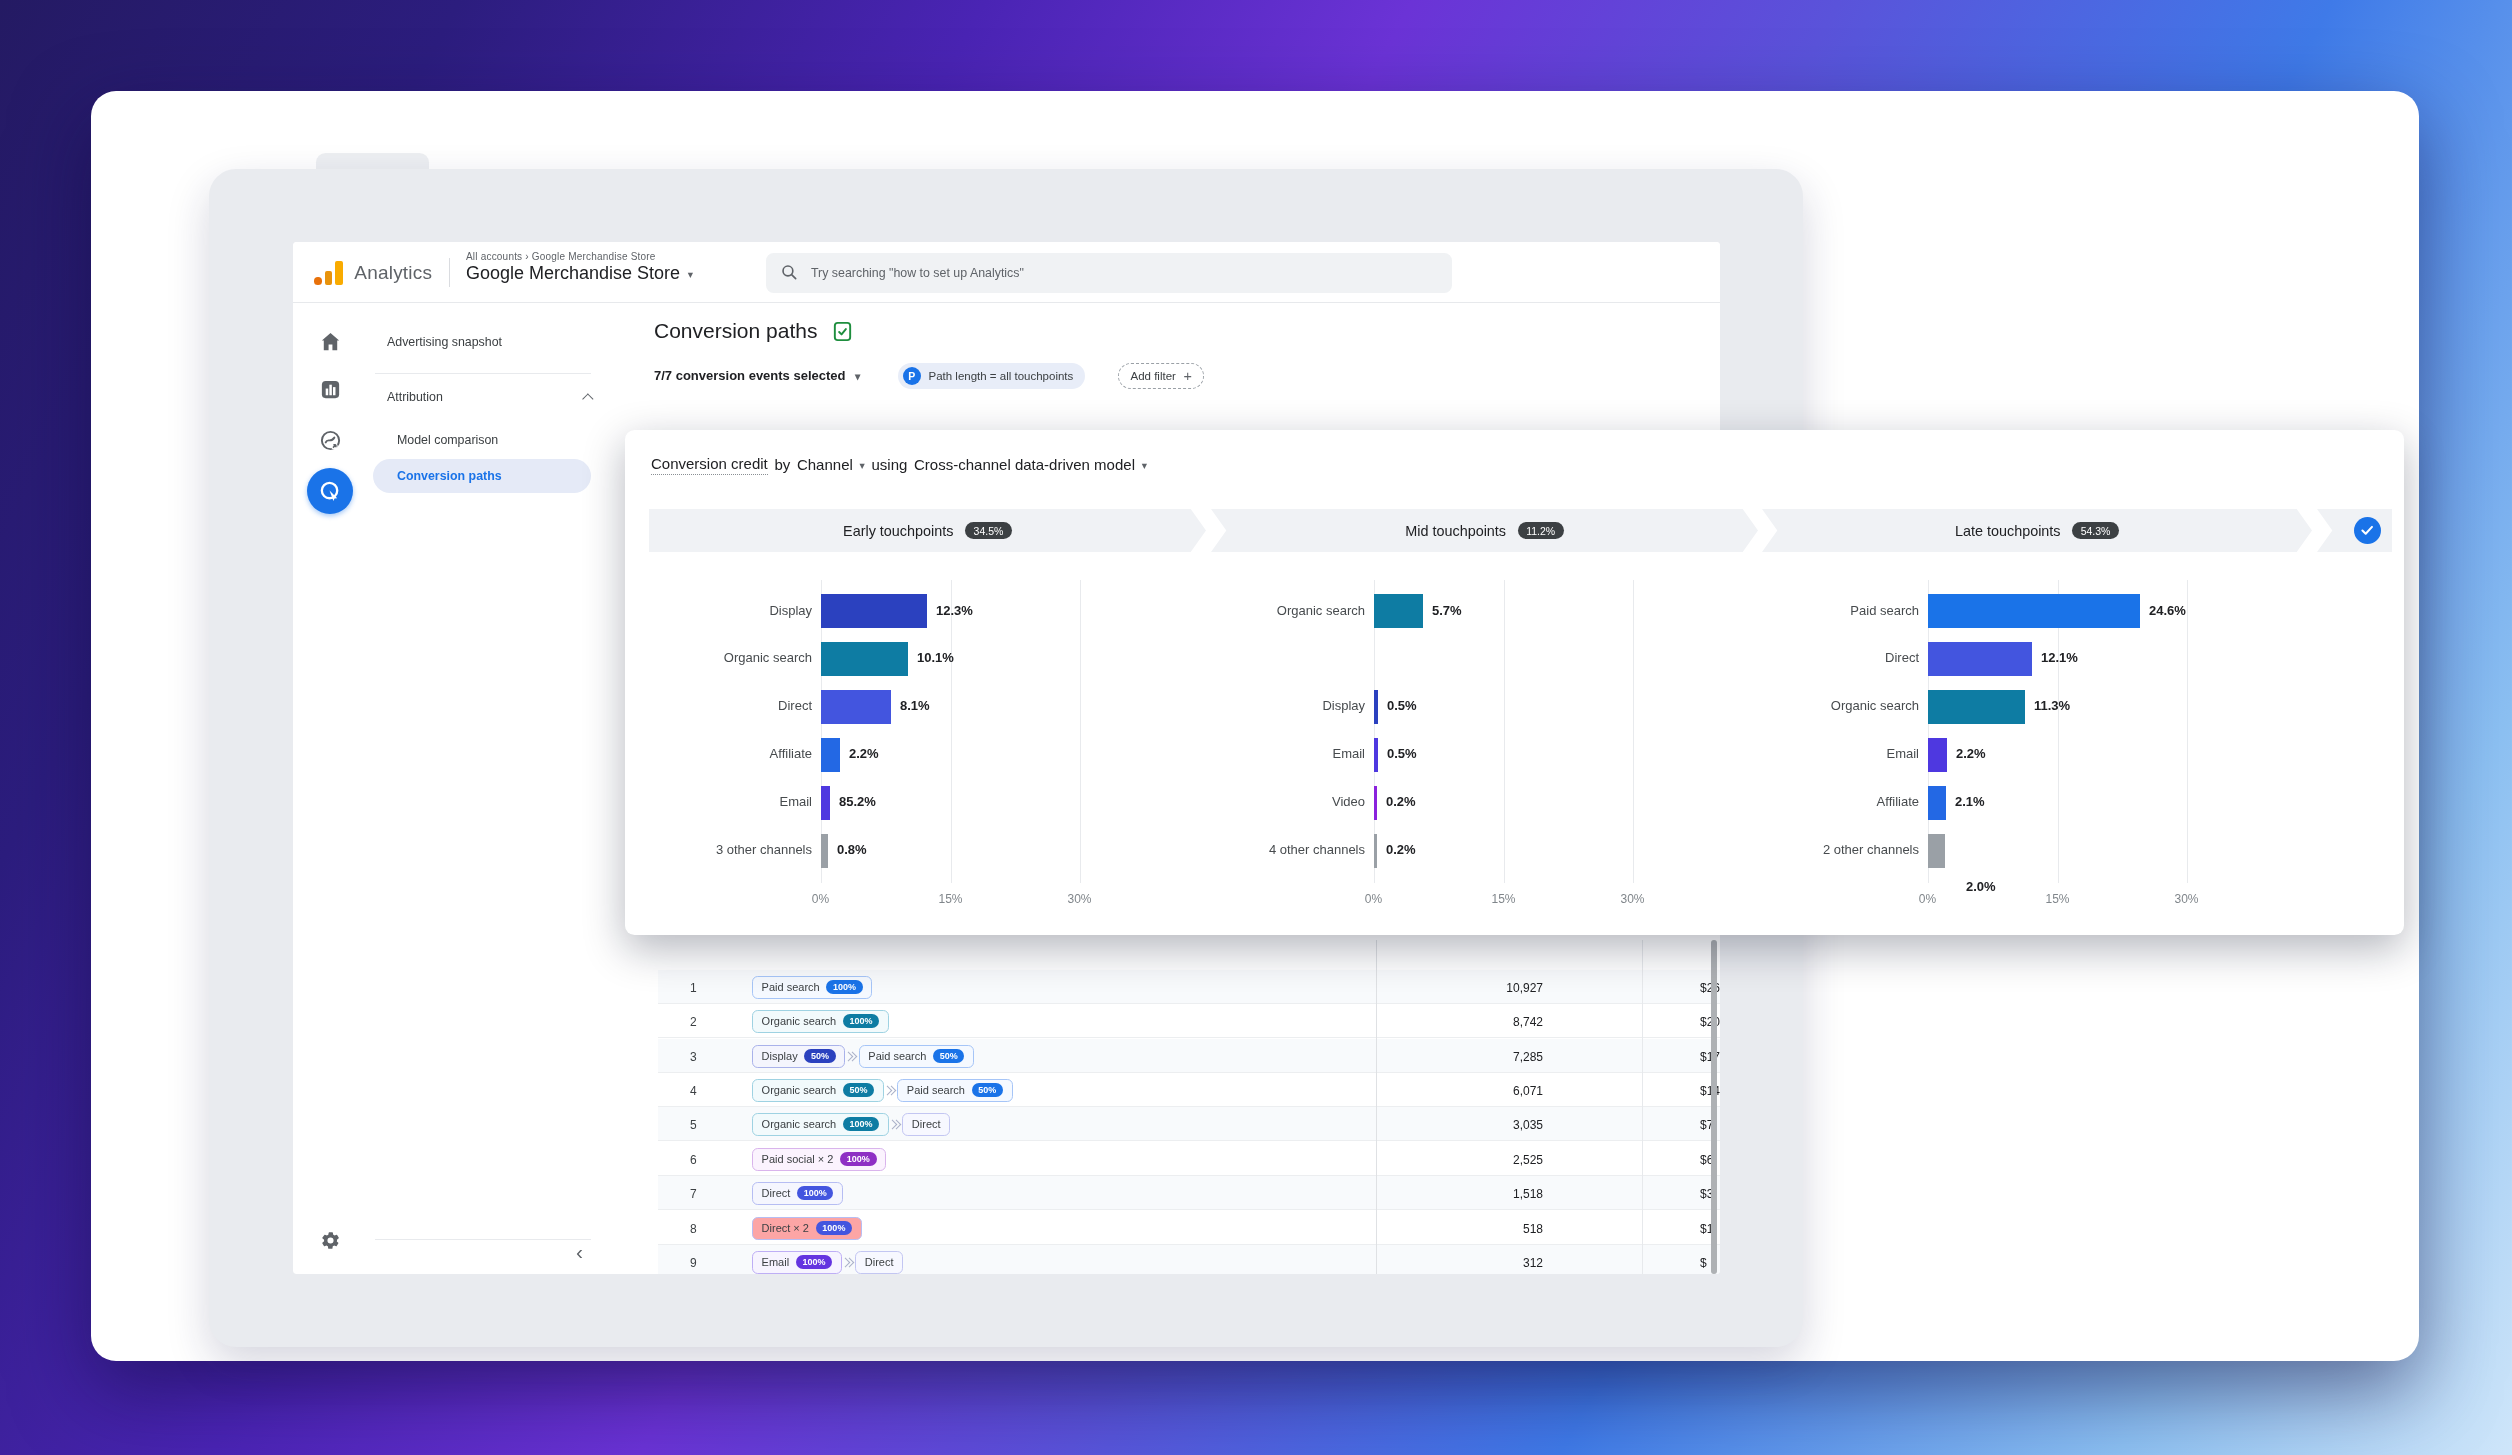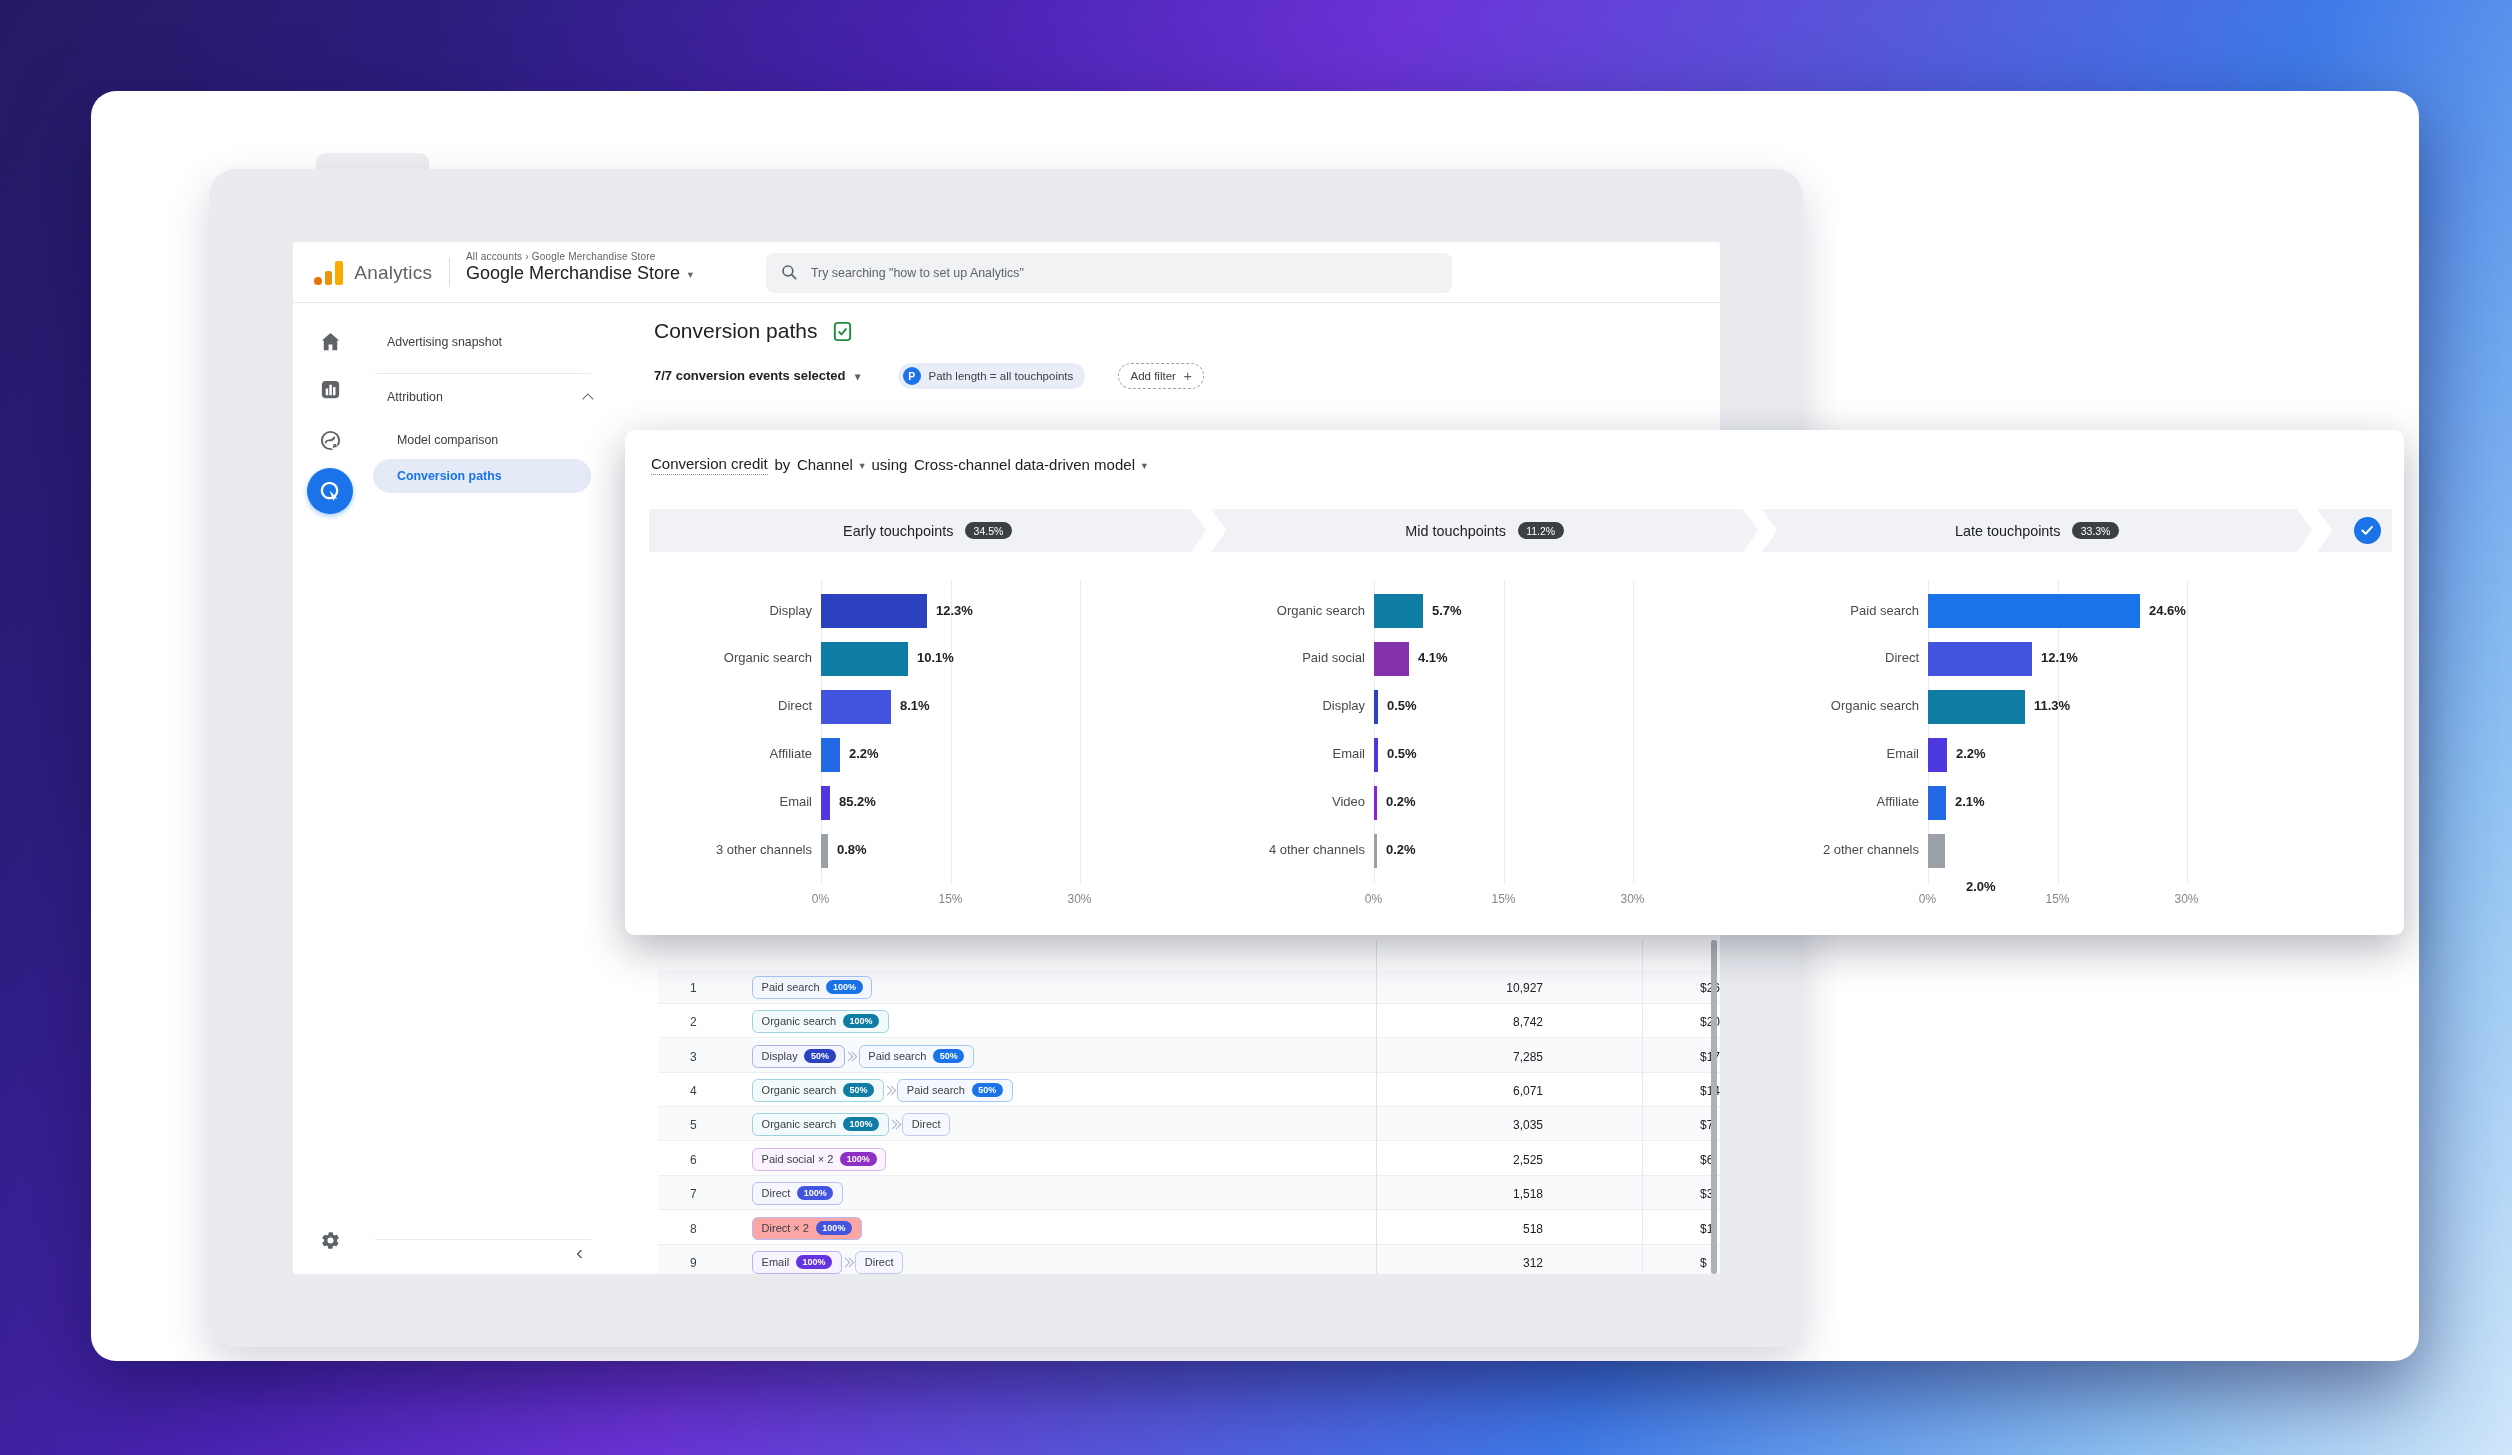--- a/index.html
+++ b/index.html
@@ -350,21 +350,21 @@
         <div class="abs tab-seg seg-first" style="left: 24px; width: 557px;">
           <span class="tab-label">Early touchpoints</span>
           <span class="tab-badge" style="background: rgb(60, 64, 67);">34.5%</span>
         </div>
         <div class="abs tab-seg seg-mid" style="left: 586px; width: 547px;">
           <span class="tab-label">Mid touchpoints</span>
           <span class="tab-badge" style="background: rgb(60, 64, 67);">11.2%</span>
         </div>
         <div class="abs tab-seg seg-mid" style="left: 1137px; width: 550px;">
           <span class="tab-label">Late touchpoints</span>
-          <span class="tab-badge" style="background: rgb(60, 64, 67);">33.3%</span>
+          <span class="tab-badge" style="background: rgb(60, 64, 67);">54.3%</span>
         </div>
         <div class="abs tab-seg seg-stub" style="left: 1692px; width: 75px;"></div>
       </div>
     <div class="abs check-circle">
       <svg width="14.4" height="14.4" viewBox="0 0 24 24">
           <path d="M4 12.5 L9.5 18 L20 6.5" fill="none" stroke="#fff" stroke-width="3.4" stroke-linecap="round" stroke-linejoin="round"></path>
         </svg>
     </div>
     <div id="charts">
         <div class="abs panel" style="left: 24px;">
@@ -410,25 +410,20 @@
           <div class="ctick" style="left: 172px;">0%</div>
           <div class="gline" style="left: 302px;"></div>
           <div class="ctick" style="left: 302px;">15%</div>
           <div class="gline" style="left: 431px;"></div>
           <div class="ctick" style="left: 431px;">30%</div>
           <div class="crow" style="top: 13.4px;">
             <div class="clabel">Organic search</div>
             <div class="cbar" style="width: 49px; background: rgb(14, 124, 163);"></div>
             <div class="cval" style="left: 230px; text-align: center;">5.7%</div>
           </div>
-          <div class="crow" style="top: 61px;">
-            <div class="clabel">Paid social</div>
-            <div class="cbar" style="width: 35px; background: rgb(132, 49, 173);"></div>
-            <div class="cval" style="left: 216px;">4.1%</div>
-          </div>
           <div class="crow" style="top: 109px;">
             <div class="clabel">Display</div>
             <div class="cbar" style="width: 4.3px; background: rgb(43, 65, 191);"></div>
             <div class="cval" style="left: 185px;">0.5%</div>
           </div>
           <div class="crow" style="top: 157px;">
             <div class="clabel">Email</div>
             <div class="cbar" style="width: 4.3px; background: rgb(78, 56, 224);"></div>
             <div class="cval" style="left: 185px;">0.5%</div>
           </div>

